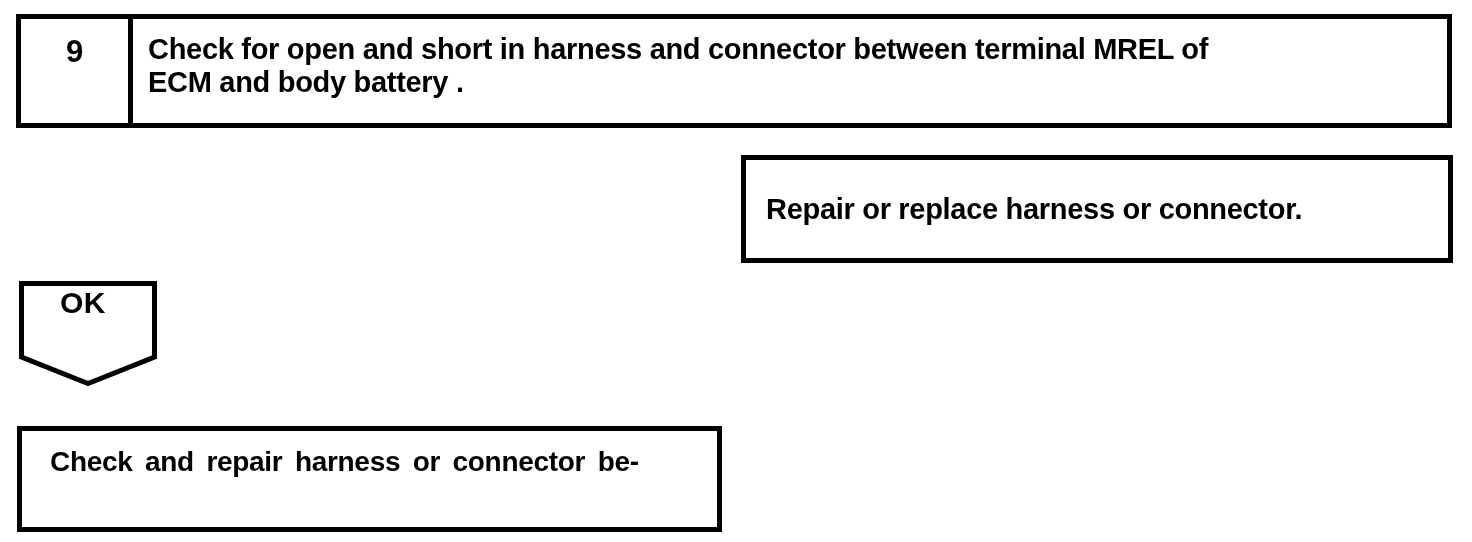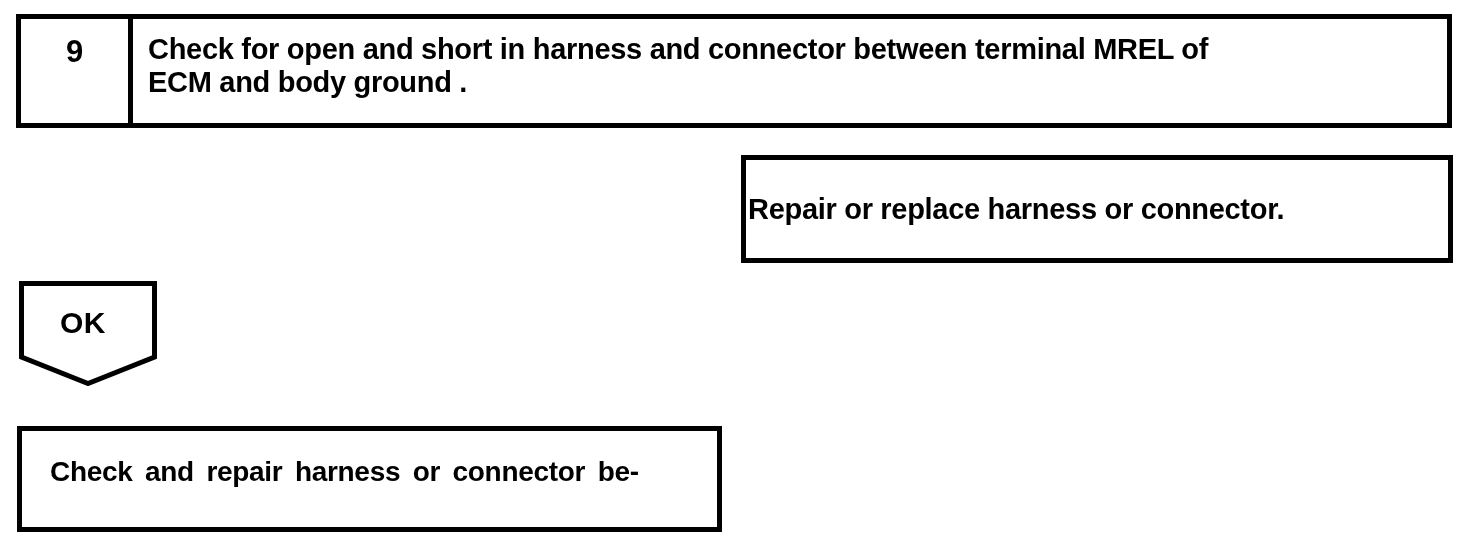--- a/index.html
+++ b/index.html
@@ -79,63 +79,63 @@
     width: 104px;
   }
   .ok-connector {
     left: 19px;
     top: 281px;
     width: 138px;
     height: 105px;
   }
   .ok-connector .label {
     left: -5px;
-    top: 25px;
+    top: 5px;
     width: 138px;
   }
 
   
   .ng-result-box {
     left: 741px;
     top: 155px;
     width: 712px;
     height: 108px;
     display: flex;
     align-items: center;
-    padding-left: 2px;
+    padding-left: 20px;
     font-size: 29px;
     letter-spacing: -0.3px;
   }
   .ng-result-box span { white-space: nowrap; }
 
   
   .ok-result-box {
     left: 17px;
     top: 426px;
     width: 705px;
     height: 106px;
-    padding: 24px 0 0 28px;
+    padding: 14px 0 0 28px;
     font-size: 28px;
     line-height: 33px;
     letter-spacing: -0.3px;
   }
   .justified { word-spacing: 5px; }
 </style>
 </head>
 <body>
 
 <div class="canvas">
 
   <div class="box step-box">
     <div class="num-cell">
       <span>9</span>
     </div>
     <div class="step-text-cell">
       <div class="tline">Check for open and short in harness and connector between terminal MREL of</div>
-      <div class="tline">ECM and body ground .</div>
+      <div class="tline">ECM and body battery .</div>
     </div>
   </div>
 
 
   <div class="box ng-result-box">
     <span>Repair or replace harness or connector.</span>
   </div>
 
   <div class="connector ok-connector">
     <svg width="138" height="105" viewBox="0 0 138 105">

